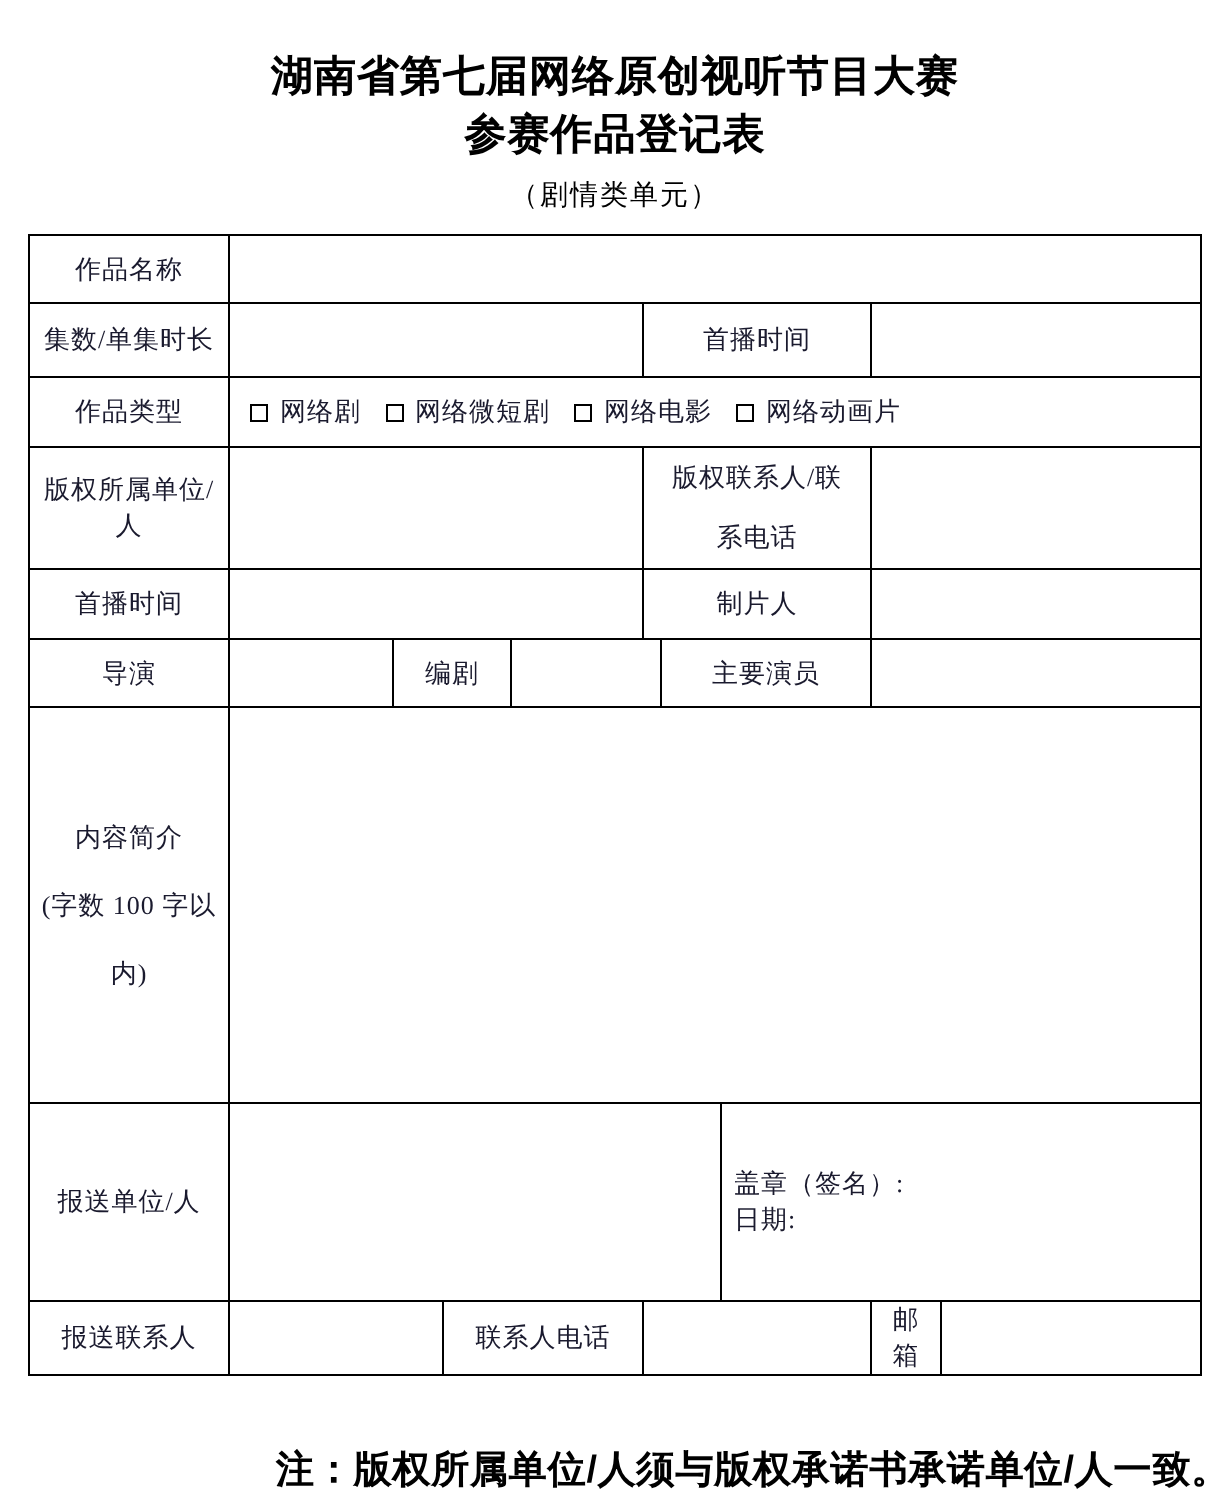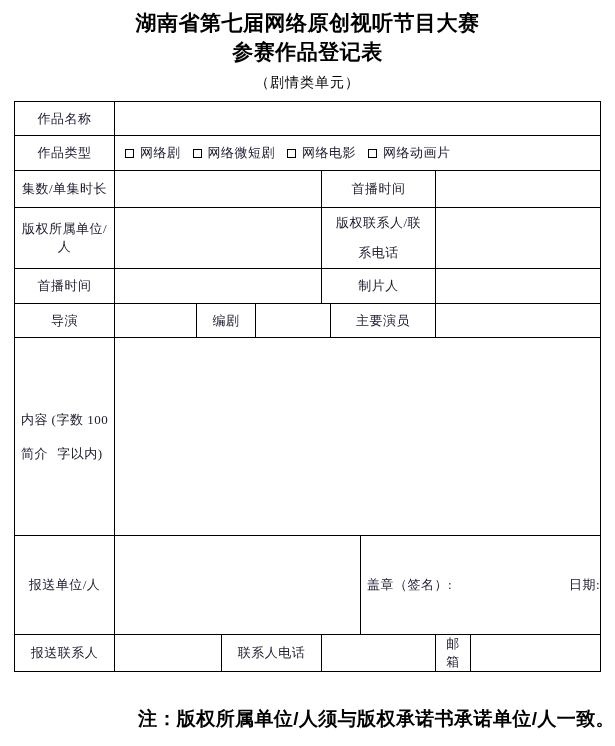--- a/index.html
+++ b/index.html
@@ -19,20 +19,21 @@
   .page {
     width: 615px;
     height: 746px;
     position: relative;
   }
 
   
   .title-block {
     text-align: center;
     padding-top: 8px;
+    margin-top: 16px;
   }
   .title-line {
     font-family: "Liberation Sans", "DejaVu Sans", sans-serif;
     font-weight: bold;
     font-size: 21px;
     line-height: 29px;
     letter-spacing: 0.5px;
     color: #000;
   }
   .subtitle-line {
@@ -115,35 +116,35 @@
     height: 7px;
     border: 1px solid #000;
     background: #fff;
     flex: none;
   }
 
   
   .seal-inner {
     height: 100%;
     display: flex;
-    flex-direction: row;
+    flex-direction: column;
     justify-content: space-between;
     align-items: flex-start;
     padding: 12px 0 12px 6px;
     box-sizing: border-box;
   }
   .seal-line {
     line-height: 18px;
     white-space: nowrap;
   }
 
   
   .summary-inner {
     display: flex;
-    flex-direction: row;
+    flex-direction: column;
     justify-content: center;
     align-items: center;
     line-height: 34px;
   }
 
   
   .note {
     position: absolute;
     left: 0;
     right: 0;
@@ -184,48 +185,48 @@
         <col style="width:130px">
       </colgroup>
 
       <tbody>
           <tr>
         <td style="height:33px">作品名称</td>
         <td colspan="11" class="left blank"></td>
       </tr>
 
       <tr>
-        <td style="height:34px">作品类型</td>
-        <td colspan="11" class="left">
-          <div class="type-opts">
-            <span class="type-opt">
-              <span class="cbox"></span>
-              <span>网络剧</span>
-            </span>
-            <span class="type-opt">
-              <span class="cbox"></span>
-              <span>网络微短剧</span>
-            </span>
-            <span class="type-opt">
-              <span class="cbox"></span>
-              <span>网络电影</span>
-            </span>
-            <span class="type-opt">
-              <span class="cbox"></span>
-              <span>网络动画片</span>
-            </span>
-          </div>
-        </td>
-      </tr>
-
-      <tr>
         <td style="height:36px">集数/单集时长</td>
         <td colspan="5" class="left blank"></td>
         <td colspan="3">首播时间</td>
         <td colspan="3" class="left blank"></td>
+      </tr>
+
+      <tr>
+        <td style="height:34px">作品类型</td>
+        <td colspan="11" class="left">
+          <div class="type-opts">
+            <span class="type-opt">
+              <span class="cbox"></span>
+              <span>网络剧</span>
+            </span>
+            <span class="type-opt">
+              <span class="cbox"></span>
+              <span>网络微短剧</span>
+            </span>
+            <span class="type-opt">
+              <span class="cbox"></span>
+              <span>网络电影</span>
+            </span>
+            <span class="type-opt">
+              <span class="cbox"></span>
+              <span>网络动画片</span>
+            </span>
+          </div>
+        </td>
       </tr>
 
       <tr>
         <td style="height:60px">版权所属单位/人</td>
         <td colspan="5" class="left blank"></td>
         <td colspan="3">
           <span class="two-line">版权联系人/联</span>
           <span class="two-line">系电话</span>
         </td>
         <td colspan="3" class="left blank"></td>

